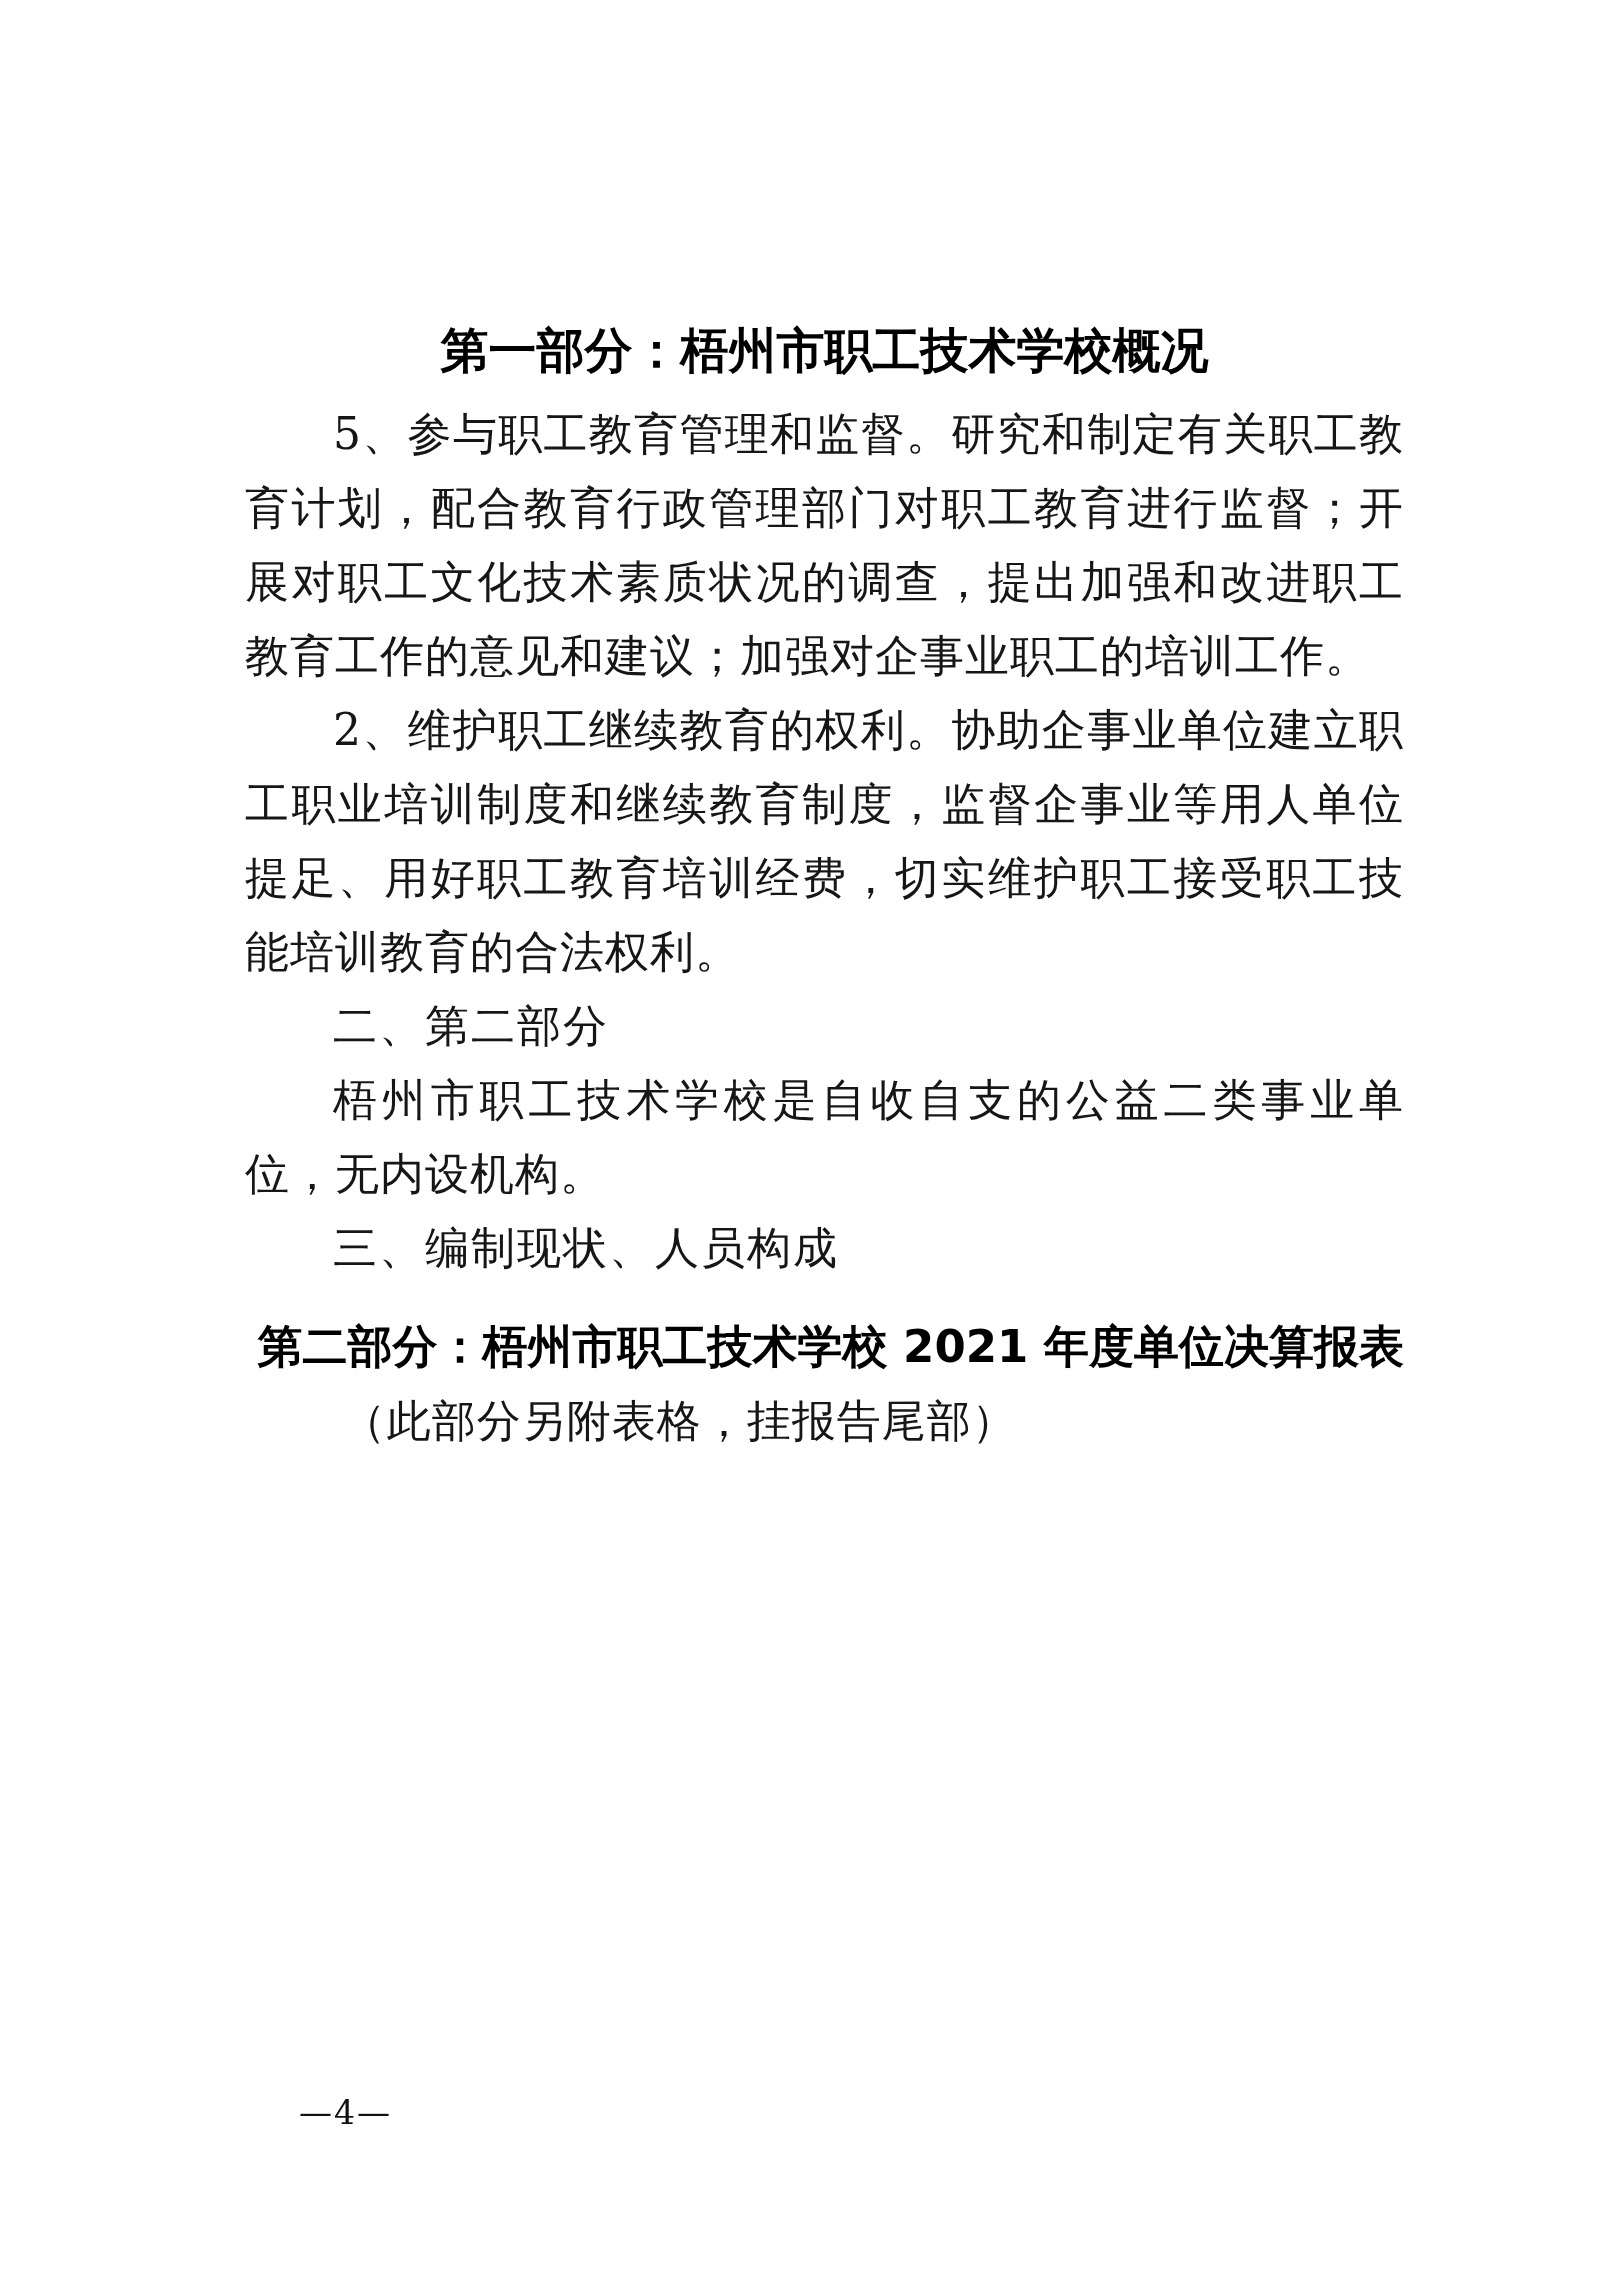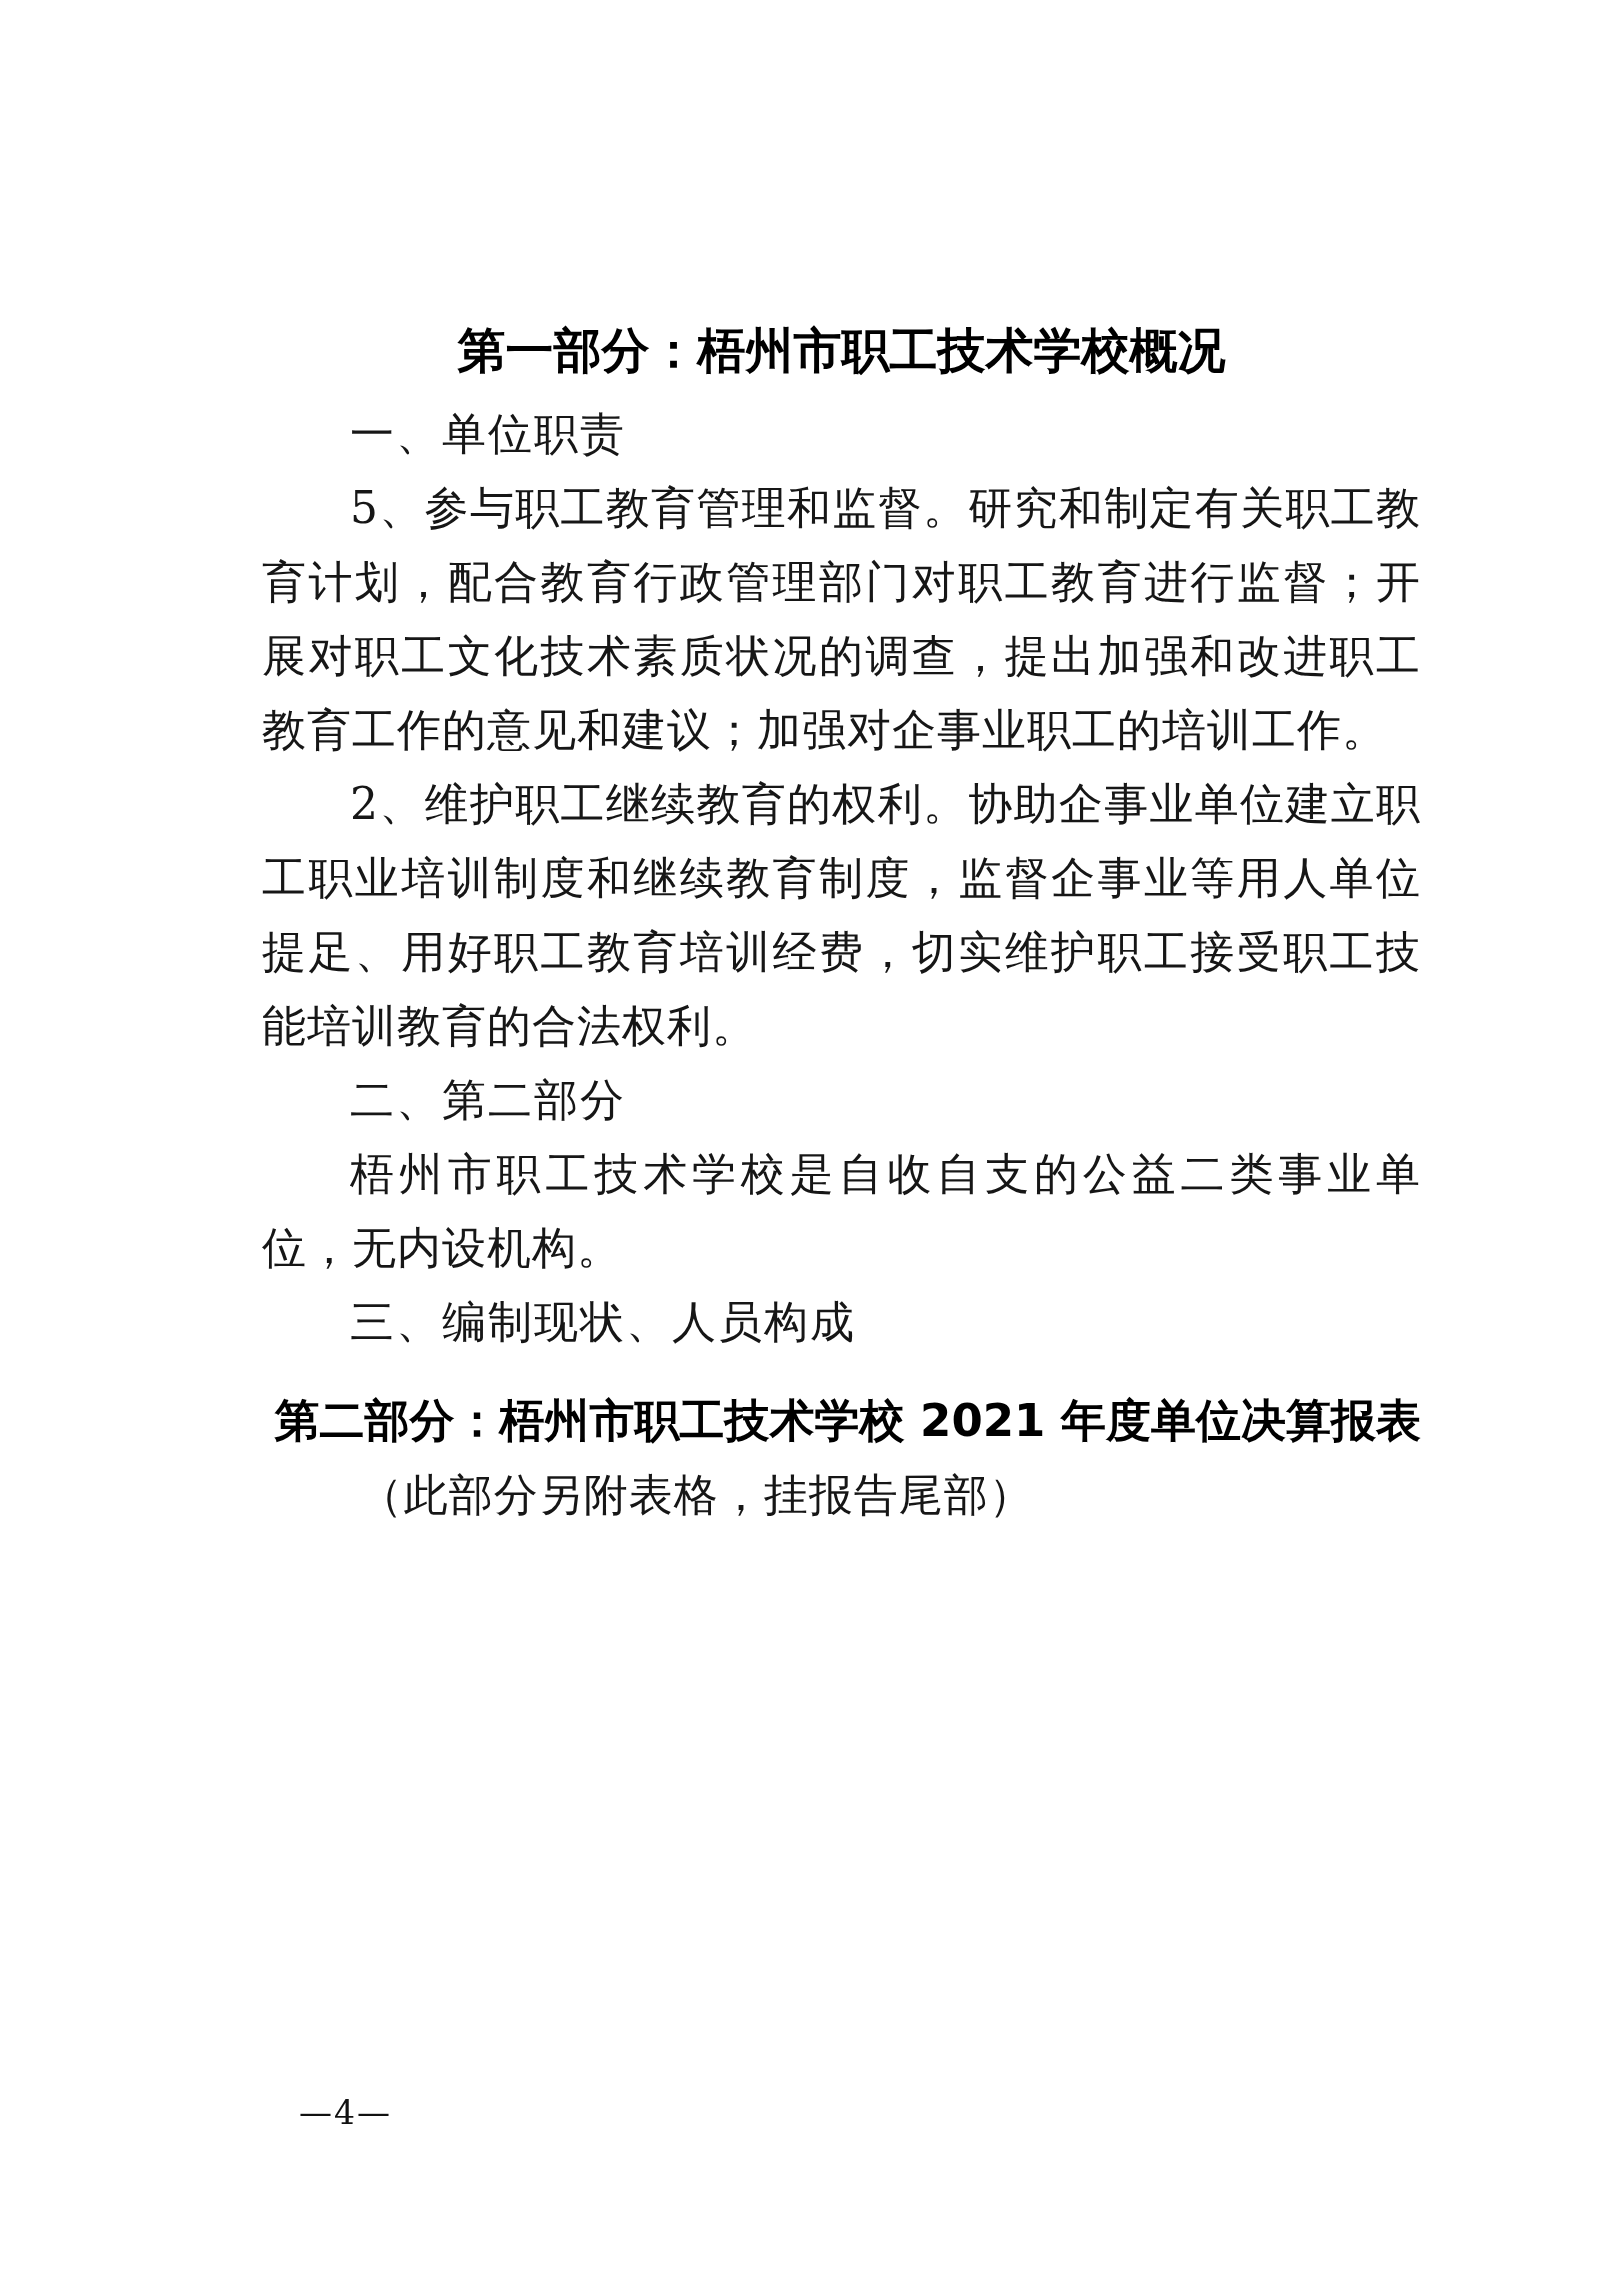--- a/index.html
+++ b/index.html
@@ -12,21 +12,21 @@
     position: relative;
     width: 1621px;
     height: 2293px;
     background: #ffffff;
     overflow: hidden;
     font-family: "DejaVu Serif", serif;
     color: #1c1c1c;
   }
   .content {
     position: absolute;
-    left: 262px;
+    left: 245px;
     top: 304px;
     width: 1159px;
   }
   .part-heading {
     font-family: "DejaVu Sans", sans-serif;
     font-weight: 700;
     color: #000000;
     font-size: 48px;
     line-height: 93px;
     margin: 0;
@@ -82,21 +82,20 @@
   }
 </style>
 </head>
 <body>
 
 <div class="page">
   <div class="content">
 
     <h1 class="part-heading centered">第一部分：梧州市职工技术学校概况</h1>
 
-    <h2 class="sub-heading">一、单位职责</h2>
 
     <p class="body-para">5、参与职工教育管理和监督。研究和制定有关职工教育计划，配合教育行政管理部门对职工教育进行监督；开展对职工文化技术素质状况的调查，提出加强和改进职工教育工作的意见和建议；加强对企事业职工的培训工作。</p>
 
     <p class="body-para">2、维护职工继续教育的权利。协助企事业单位建立职工职业培训制度和继续教育制度，监督企事业等用人单位提足、用好职工教育培训经费，切实维护职工接受职工技能培训教育的合法权利。</p>
 
 
     <h2 class="sub-heading">二、第二部分</h2>
 
     <p class="body-para">梧州市职工技术学校是自收自支的公益二类事业单位，无内设机构。</p>
 

